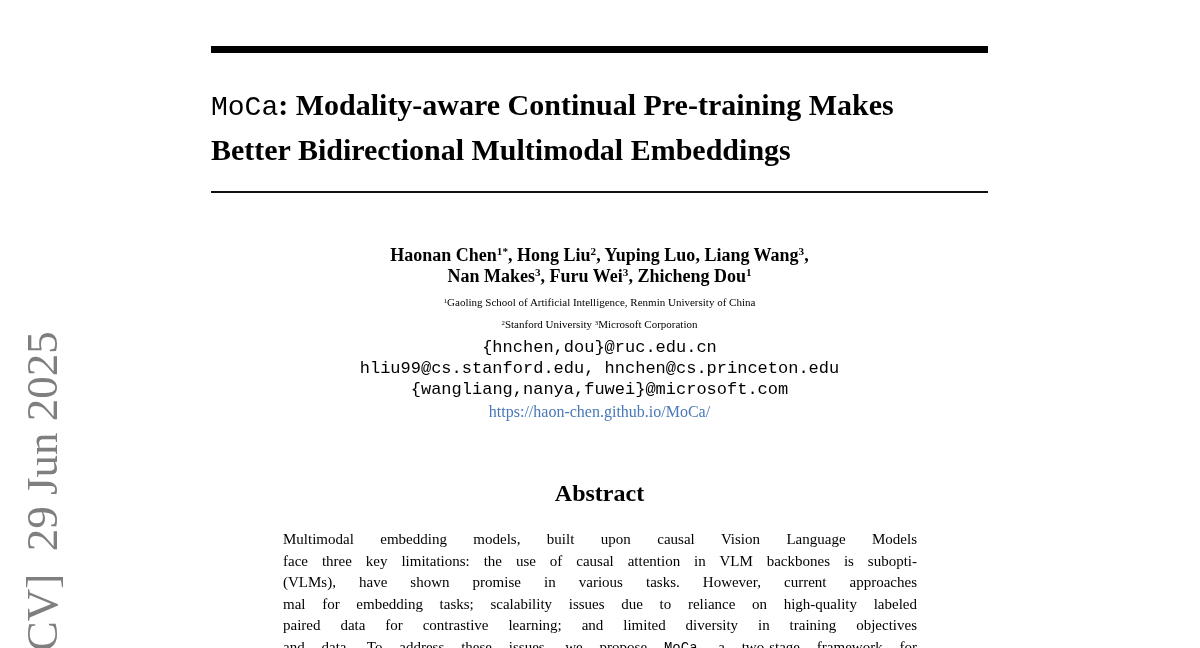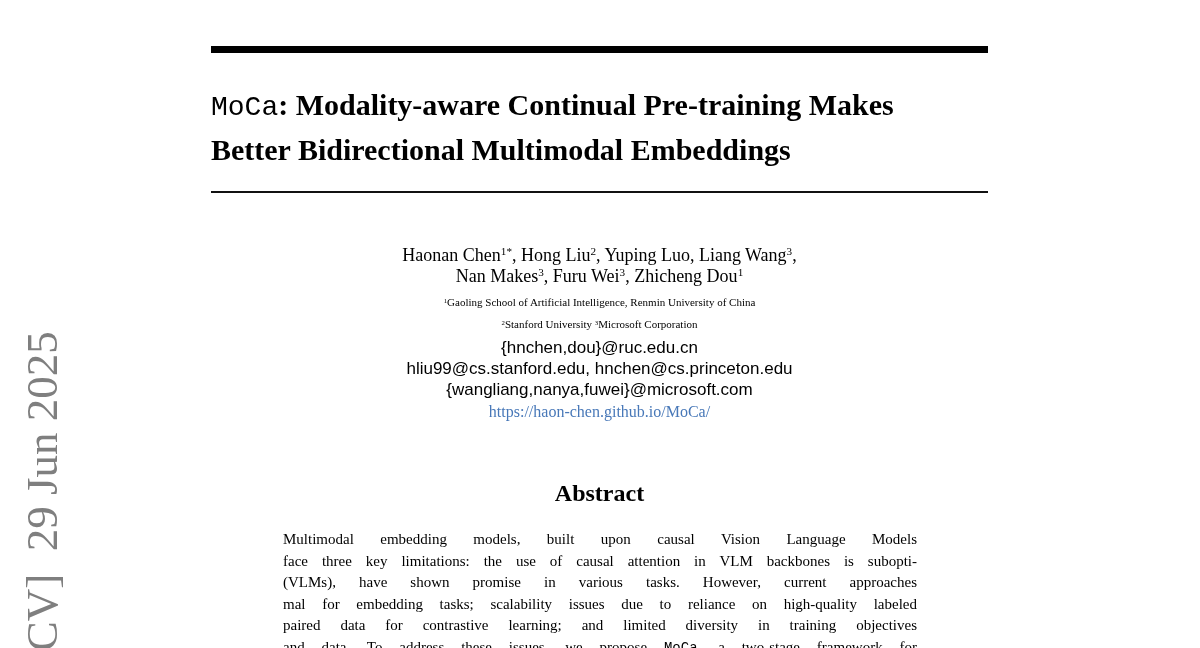--- a/index.html
+++ b/index.html
@@ -72,29 +72,29 @@
   
   .colline {
     position: absolute;
     left: 211px;
     width: 777px;
     text-align: center;
     white-space: pre-wrap;
   }
   .author-line {
     font-size: 18px;
-    font-weight: normal;
+    font-weight: bold;
     line-height: 21px;
   }
   .affil-line {
     font-size: 11px;
     line-height: 21px;
   }
   .email-line {
-    font-family: Liberation Sans, sans-serif;
+    font-family: Liberation Mono, monospace;
     font-size: 17px;
     line-height: 21px;
   }
   .url-line {
     font-family: Liberation Serif, serif;
     font-size: 16px;
     line-height: 21px;
   }
   .url-line a {
     color: #4878b8;

